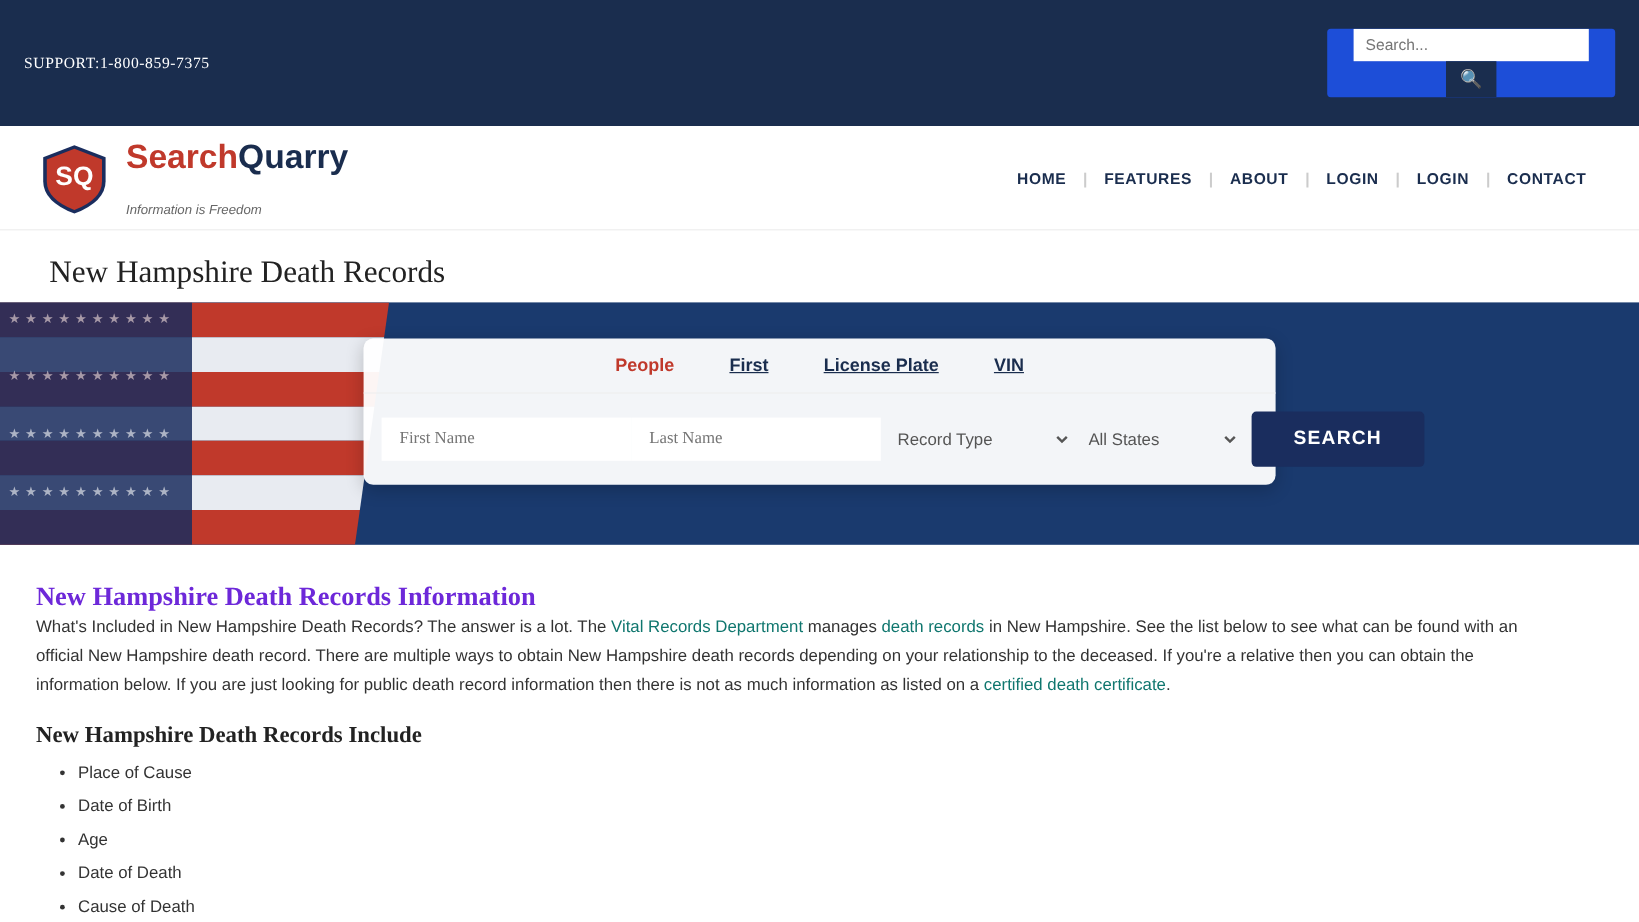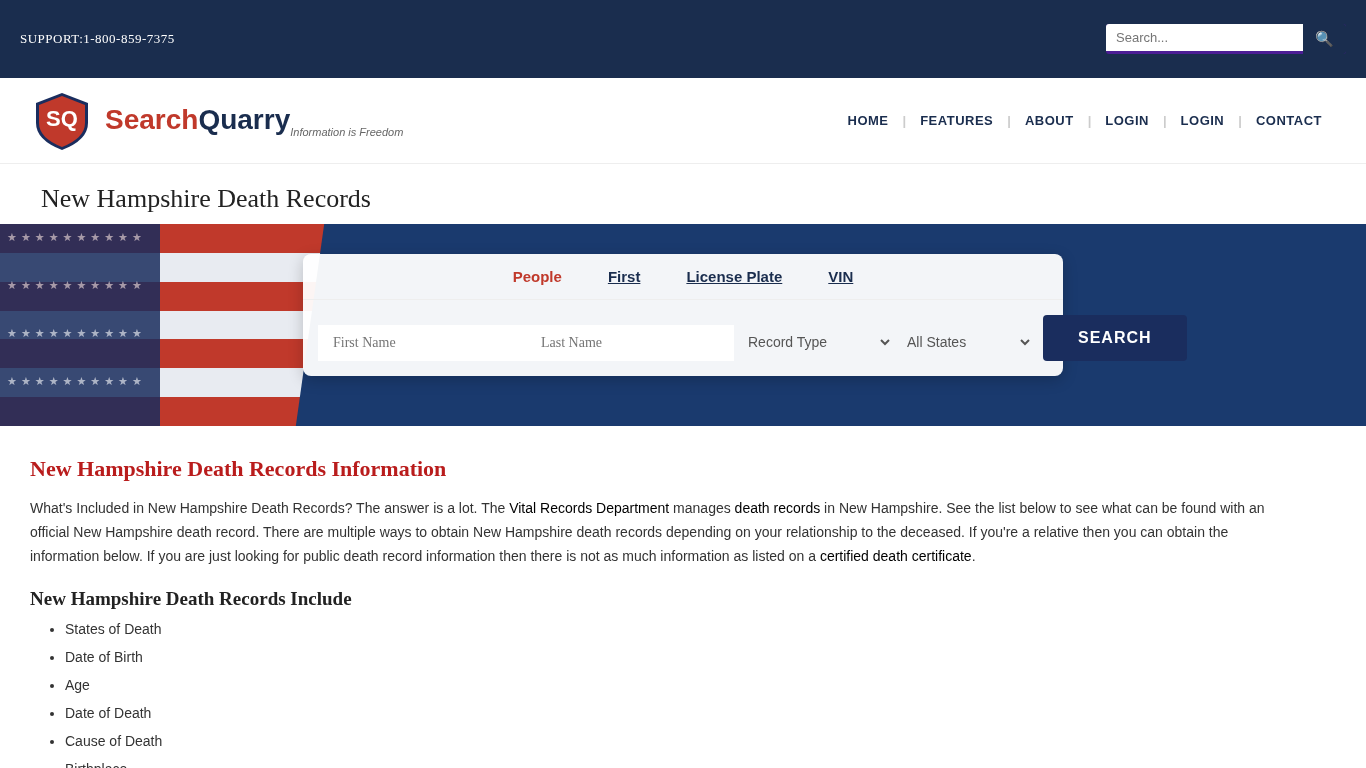--- a/index.html
+++ b/index.html
@@ -10,25 +10,26 @@
       background: #1a2d4e;
       color: #fff;
       padding: 24px 20px;
       display: flex;
       justify-content: space-between;
       align-items: center;
     }
     .top-bar-support { font-size: 13px; letter-spacing: 0.5px; }
     .search-bar-top {
       display: flex;
-      align-items: flex-start;
-      background: #4c1d95;
+      align-items: center;
+      background: #1d4ed8;
       border-radius: 3px;
       overflow: hidden;
       width: 240px;
+      flex-direction: column;
     }
     .search-bar-top input {
       border: none;
       outline: none;
       padding: 6px 10px;
       font-size: 13px;
       flex: 1;
       color: #999;
     }
     .search-bar-top button {
@@ -43,21 +44,21 @@
     
     .navbar {
       background: #fff;
       padding: 10px 30px;
       display: flex;
       align-items: center;
       justify-content: space-between;
       border-bottom: 1px solid #eee;
     }
     .logo-area { display: flex; align-items: center; gap: 10px; }
-    .logo-text { display: flex; flex-direction: row; }
+    .logo-text { display: flex; flex-direction: column; }
     .logo-brand { font-size: 28px; font-weight: bold; color: #1a2d4e; font-family: Arial, sans-serif; }
     .logo-brand span { color: #c0392b; }
     .logo-tagline { font-size: 11px; color: #666; font-family: Arial, sans-serif; font-style: italic; margin-top: 22px; }
     .nav-links { display: flex; align-items: center; gap: 0; font-family: Arial, sans-serif; font-size: 13px; font-weight: bold; }
     .nav-links a {
       color: #1a2d4e;
       text-decoration: none;
       padding: 5px 14px;
       letter-spacing: 0.5px;
     }
@@ -128,21 +129,21 @@
       font-size: 15px;
       font-family: Arial, sans-serif;
       color: #1a2d4e;
       font-weight: bold;
       padding-bottom: 4px;
     }
     .search-tabs a.active { color: #c0392b; border-bottom: none; }
     .search-tabs a.underline { text-decoration: underline; }
     .search-form {
       display: flex;
-      align-items: flex-end;
+      align-items: center;
       padding: 15px;
       gap: 0;
     }
     .search-form input[type="text"] {
       border: none;
       outline: none;
       font-size: 14px;
       color: #999;
       padding: 10px 15px;
       flex: 1;
@@ -168,23 +169,23 @@
       font-weight: bold;
       letter-spacing: 1px;
       cursor: pointer;
       border-radius: 4px;
       margin-left: 10px;
       font-family: Arial, sans-serif;
     }
 
     
     .content-area { padding: 30px 30px; max-width: 1300px; }
-    .content-h2 { font-size: 22px; font-weight: bold; color: #b91c1c; margin-bottom: 15px; font-family: Georgia, serif; }
+    .content-h2 { font-size: 22px; font-weight: bold; color: #6d28d9; margin-bottom: 1px; font-family: Georgia, serif; }
     .content-p { font-size: 14px; line-height: 1.7; color: #333; margin-bottom: 20px; font-family: Arial, sans-serif; }
-    .content-p a { color: #000000; text-decoration: none; }
+    .content-p a { color: #0f766e; text-decoration: none; }
     .content-h3 { font-size: 19px; font-weight: bold; color: #222; margin-bottom: 5px; font-family: Georgia, serif; }
     .content-list { list-style: disc; padding-left: 35px; font-family: Arial, sans-serif; font-size: 14px; line-height: 2; color: #333; }
 
     
     .logo-shield {
       width: 65px;
       height: 65px;
     }
   </style>
 </head>
@@ -324,21 +325,21 @@
 </div>
 
 <div class="content-area">
   <h2 class="content-h2">New Hampshire Death Records Information</h2>
   <p class="content-p">
     What's Included in New Hampshire Death Records? The answer is a lot. The <a href="#">Vital Records Department</a> manages <a href="#">death records</a> in New Hampshire. See the list below to see what can be found with an official New Hampshire death record. There are multiple ways to obtain New Hampshire death records depending on your relationship to the deceased. If you're a relative then you can obtain the information below. If you are just looking for public death record information then there is not as much information as listed on a <a href="#">certified death certificate</a>.
   </p>
 
   <h3 class="content-h3">New Hampshire Death Records Include</h3>
   <ul class="content-list">
-    <li>States of Death</li>
+    <li>Place of Cause</li>
     <li>Date of Birth</li>
     <li>Age</li>
     <li>Date of Death</li>
     <li>Cause of Death</li>
     <li>Birthplace</li>
     <li>Gender</li>
 
   </ul>
 </div>
 

